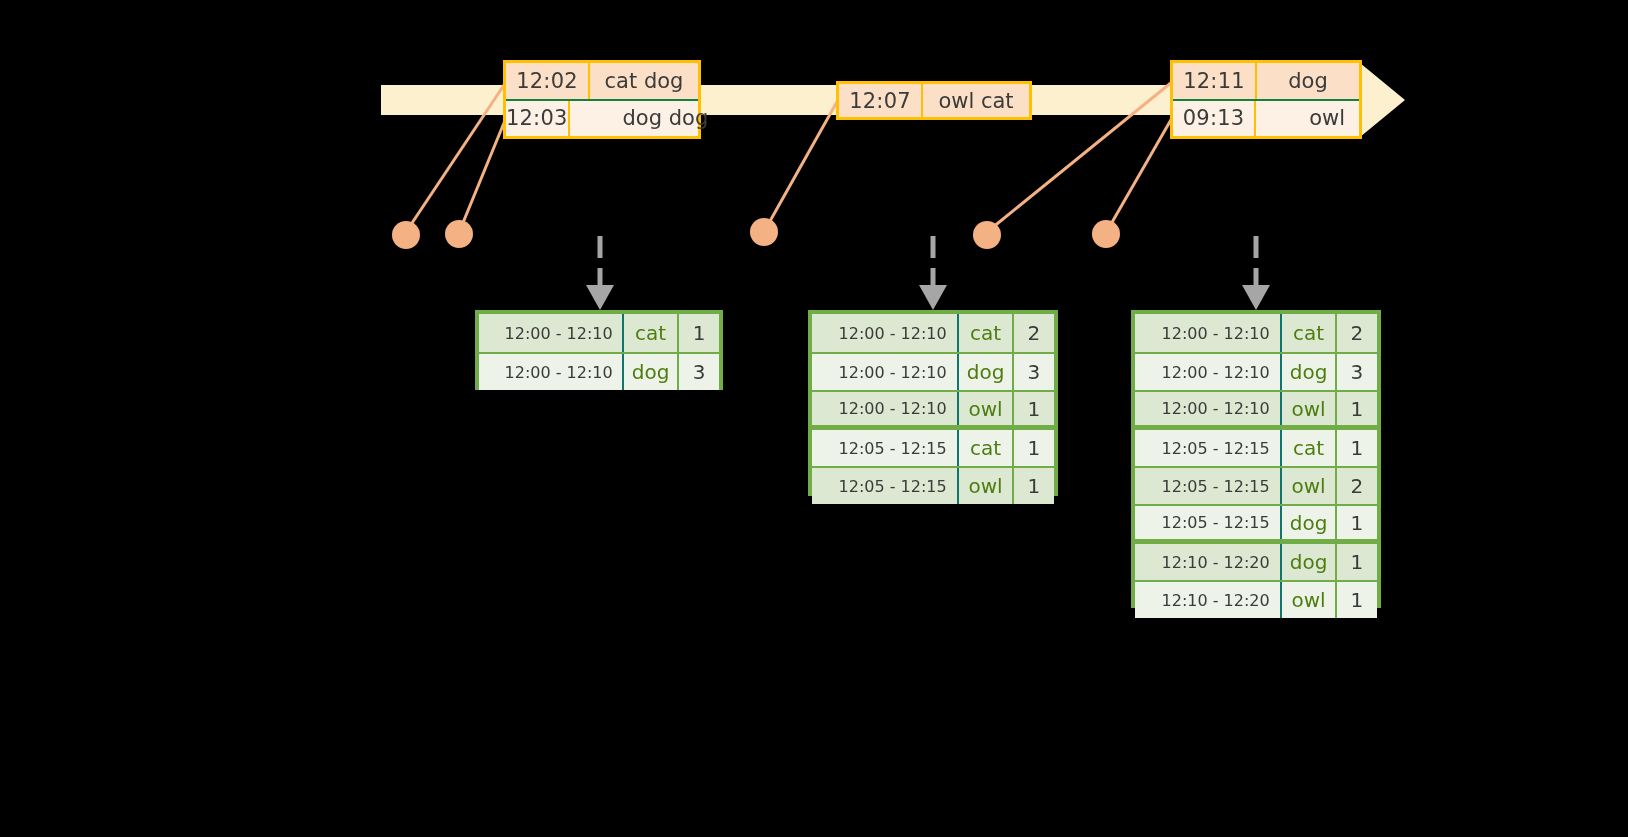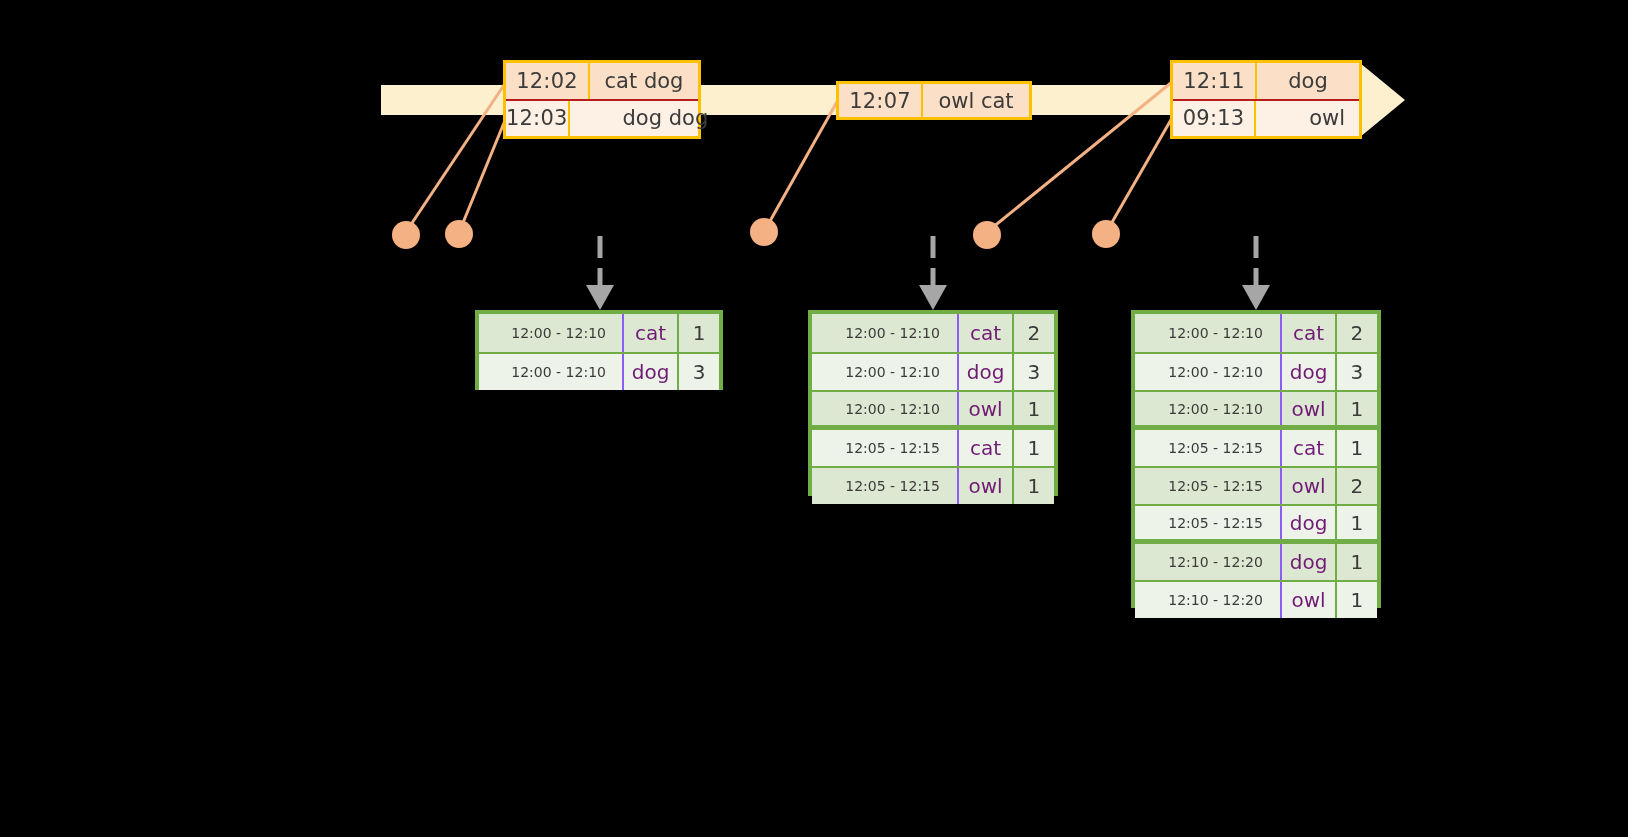--- a/index.html
+++ b/index.html
@@ -16,21 +16,21 @@
     border:3px solid #FFC000;
     box-sizing:border-box;
     display:flex;flex-direction:column;
     background:#FDEBD7;
   }
   .event-row{
     display:flex;
     flex:1 1 auto;
     box-sizing:border-box;
   }
-  .event-row + .event-row{border-top:2px solid #b91c1c;gap:39px;}
+  .event-row + .event-row{border-top:2px solid #15803d;gap:39px;}
   .event-row.shade-a{background:#FBE0C7;}
   .event-row.shade-b{background:#FDF1E5;}
   .event-time{
     width:84px;box-sizing:border-box;
     display:flex;align-items:center;justify-content:center;
     font-size:21px;color:#3b3b3b;
     border-right:2px solid #FFC000;
     letter-spacing:.2px;
   }
   .event-words{
@@ -48,28 +48,28 @@
     background:#E6EFE0;
   }
   .res-row{display:flex;box-sizing:border-box;height:38px;}
   .res-row + .res-row{border-top:2px solid #70AD47;}
   .res-row.band-end{border-bottom:3px solid #70AD47;}
   .res-row.odd{background:#DCE8D2;}
   .res-row.even{background:#EDF3E8;}
   .res-window{
     box-sizing:border-box;
     display:flex;align-items:center;justify-content:center;
-    font-size:14px;color:#3b3b3b;border-right:2px solid #8b5cf6;
+    font-size:16px;color:#3b3b3b;border-right:2px solid #0f766e;
     white-space:nowrap;
     margin-left:16px;
   }
   .res-word{
     box-sizing:border-box;width:60px;
     display:flex;align-items:center;justify-content:center;
-    font-size:20px;color:#701a75;border-right:2px solid #70AD47;
+    font-size:20px;color:#4d7c0f;border-right:2px solid #70AD47;
   }
   .res-count{
     box-sizing:border-box;width:44px;
     display:flex;align-items:center;justify-content:center;
     font-size:20px;color:#3b3b3b;
   }
 </style>
 </head>
 <body>
 

